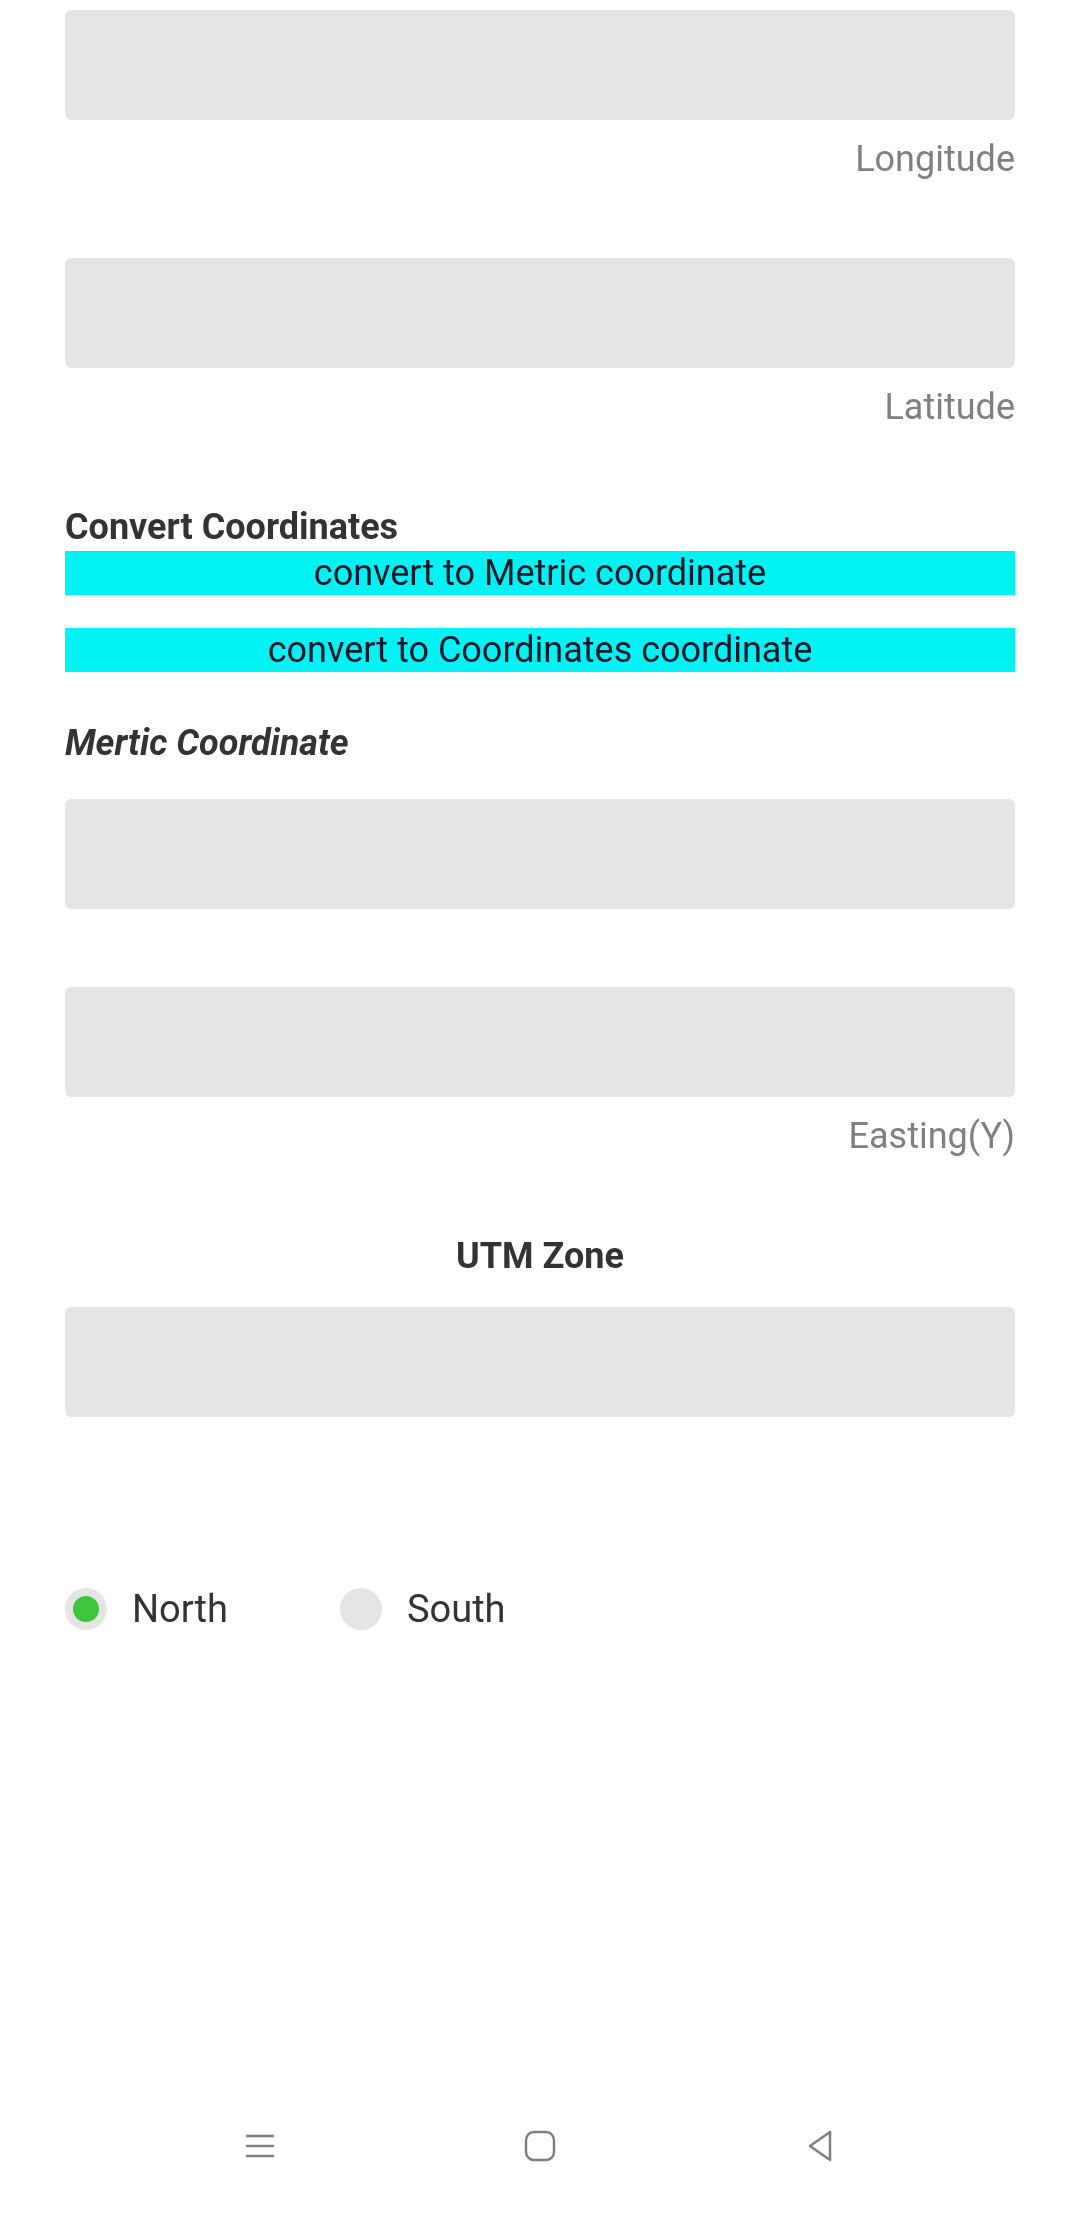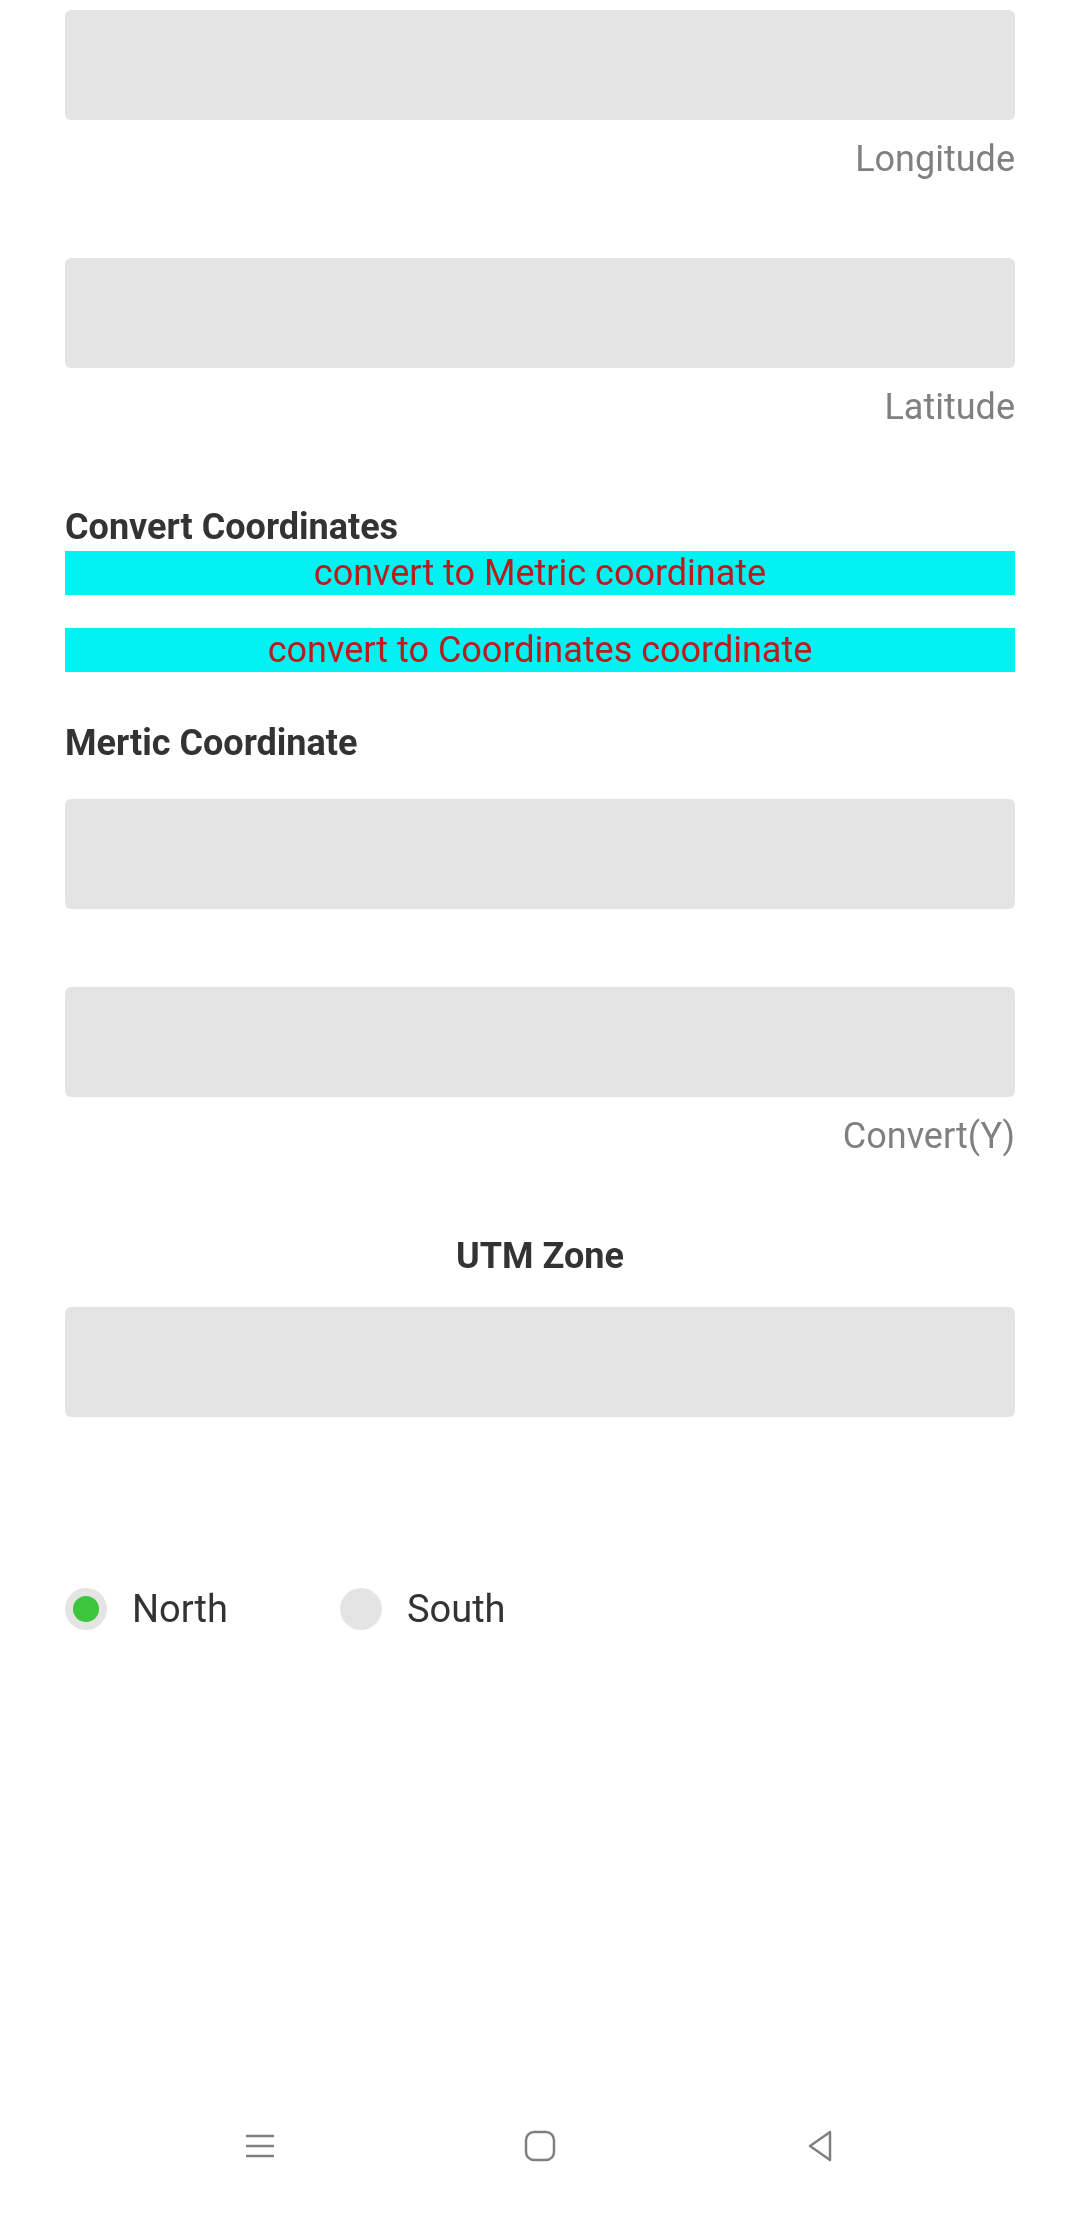--- a/index.html
+++ b/index.html
@@ -40,36 +40,37 @@
     .section-heading {
       font-size: 36px;
       font-weight: 700;
       color: #333333;
       margin-bottom: 3px;
     }
     .convert-button {
       display: block;
       width: 100%;
       background: #00F2F2;
-      color: #b91c1c;
+      color: #0f172a;
       border: none;
       font-size: 36px;
       padding: 1px 0;
       text-align: center;
       cursor: pointer;
       font-family: inherit;
     }
     .convert-button:first-of-type {
       margin-bottom: 33px;
     }
     .convert-section {
       margin-bottom: 50px;
     }
     .metric-section .section-heading {
       margin-bottom: 35px;
+      font-style: italic;
     }
     .utm-section .section-heading {
       margin-bottom: 30px;
       text-align: center;
     }
     .radio-group {
       display: flex;
       gap: 112px;
       margin-top: 170px;
     }
@@ -146,21 +147,21 @@
     <button class="convert-button">convert to Coordinates coordinate</button>
   </div>
 
   <div class="metric-section">
     <h2 class="section-heading">Mertic Coordinate</h2>
     <div class="field-group">
       <input type="text" class="input-field" value="" style="">
     </div>
     <div class="field-group">
       <input type="text" class="input-field" value="" style="">
-      <span class="field-label">Convert(Y)</span>
+      <span class="field-label">Easting(Y)</span>
     </div>
   </div>
 
   <div class="utm-section">
     <h2 class="section-heading">UTM Zone</h2>
     <input type="text" class="input-field" value="" style="">
     
     <div class="radio-group">
       <div class="radio-option selected">
         <div class="radio-outer">

